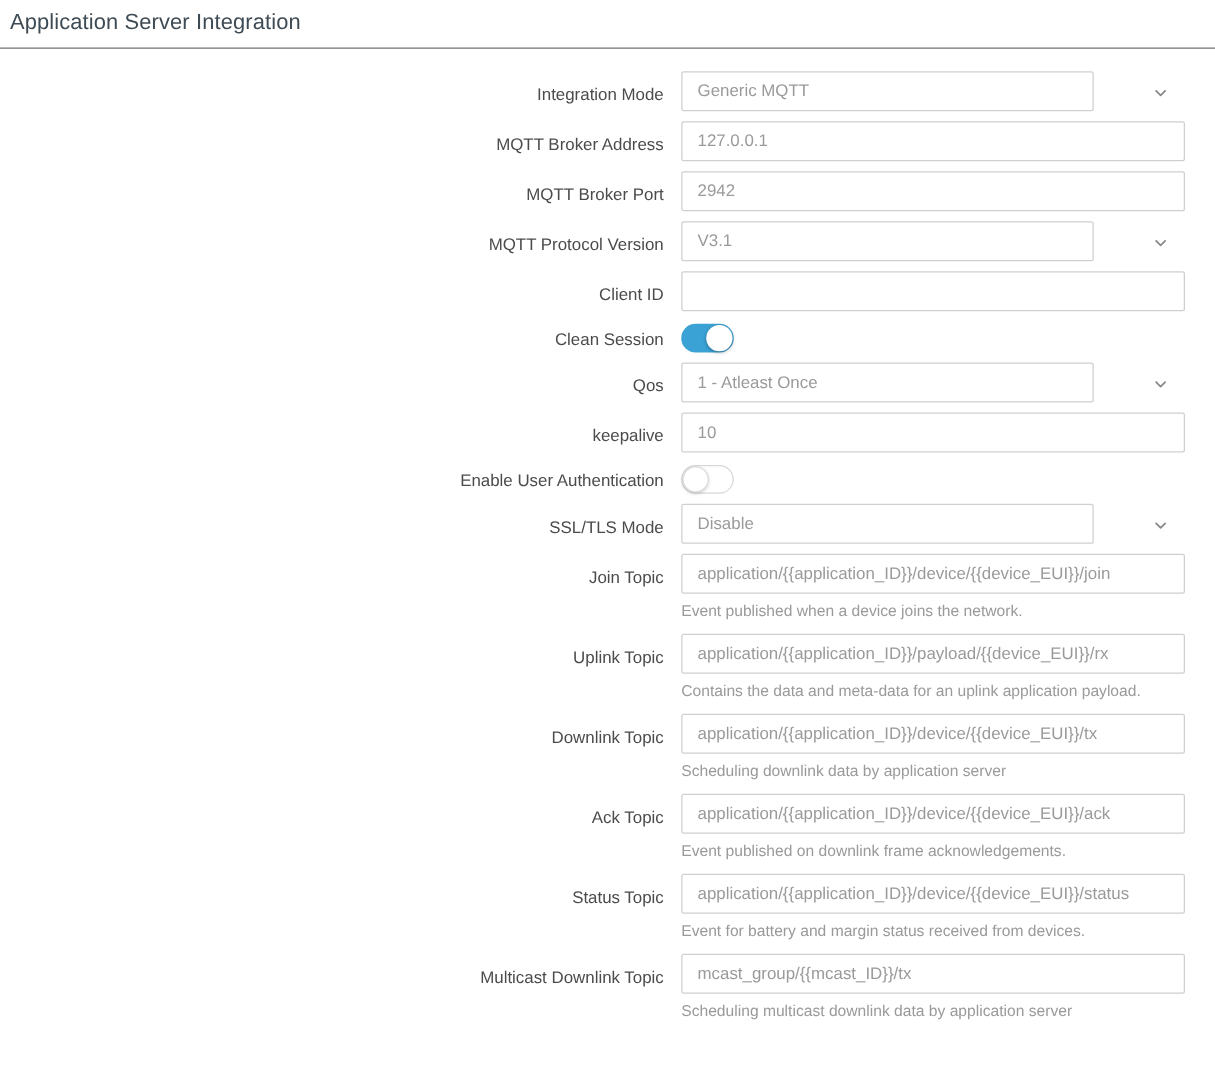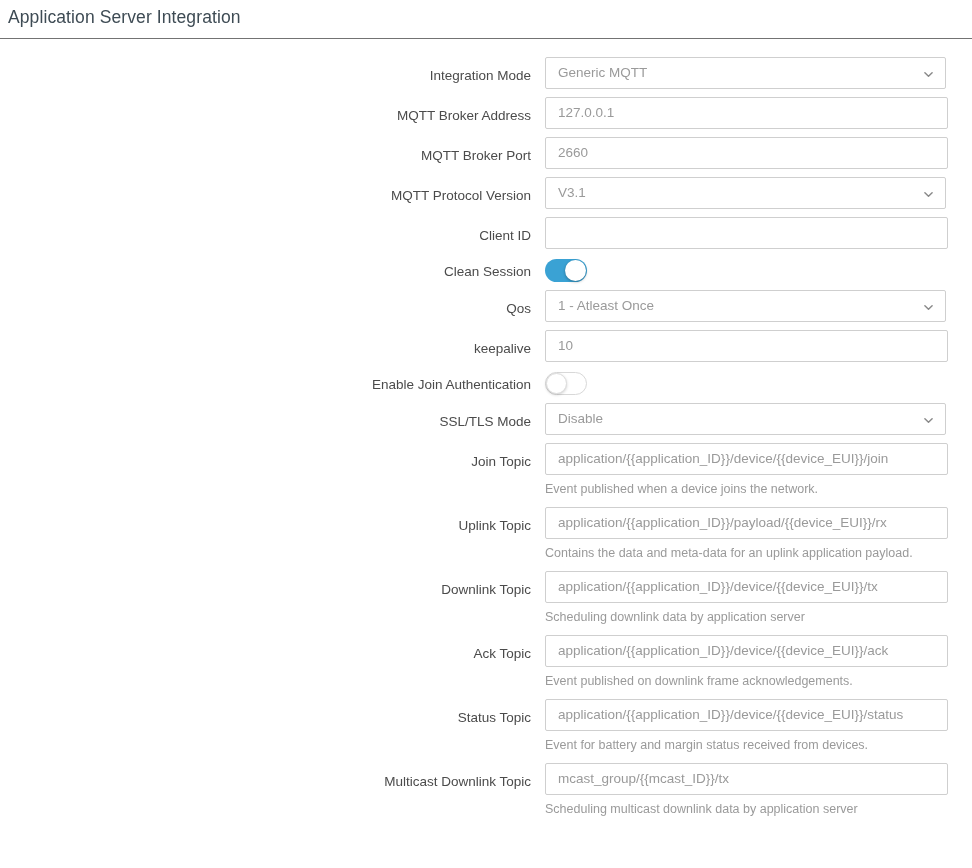--- a/index.html
+++ b/index.html
@@ -70,21 +70,21 @@
     padding: 0 12px;
     line-height: 30px;
     display: block;
     font-family: "Liberation Sans", sans-serif;
     outline: none;
     overflow: hidden;
     white-space: nowrap;
     text-overflow: ellipsis;
   }
   .control.select {
-    width: 401px;
+    width: 330px;
     position: relative;
     padding-right: 30px;
   }
   .select-wrap {
     position: relative;
     width: 401px;
   }
   .chev {
     position: absolute;
     right: 13px;
@@ -164,21 +164,21 @@
     </div>
     <div class="form-row">
       <div class="form-label">MQTT Broker Address</div>
       <div class="form-control-wrap">
         <div class="control">127.0.0.1</div>
       </div>
     </div>
     <div class="form-row">
       <div class="form-label">MQTT Broker Port</div>
       <div class="form-control-wrap">
-        <div class="control">2660</div>
+        <div class="control">2942</div>
       </div>
     </div>
     <div class="form-row">
       <div class="form-label">MQTT Protocol Version</div>
       <div class="form-control-wrap">
         <div class="select-wrap">
           <div class="control select">V3.1</div>
           <span class="chev">
             <svg width="9" height="9" viewBox="0 0 10 10">
               <path d="M1 3 L5 7 L9 3" fill="none" stroke="#8a8a8a" stroke-width="1.6" stroke-linecap="round" stroke-linejoin="round"></path>
@@ -214,21 +214,21 @@
         </div>
       </div>
     </div>
     <div class="form-row">
       <div class="form-label">keepalive</div>
       <div class="form-control-wrap">
         <div class="control">10</div>
       </div>
     </div>
     <div class="form-row">
-      <div class="form-label toggle-label">Enable Join Authentication</div>
+      <div class="form-label toggle-label">Enable User Authentication</div>
       <div class="form-control-wrap">
         <div class="switch off">
           <div class="knob"></div>
         </div>
       </div>
     </div>
     <div class="form-row">
       <div class="form-label">SSL/TLS Mode</div>
       <div class="form-control-wrap">
         <div class="select-wrap">

